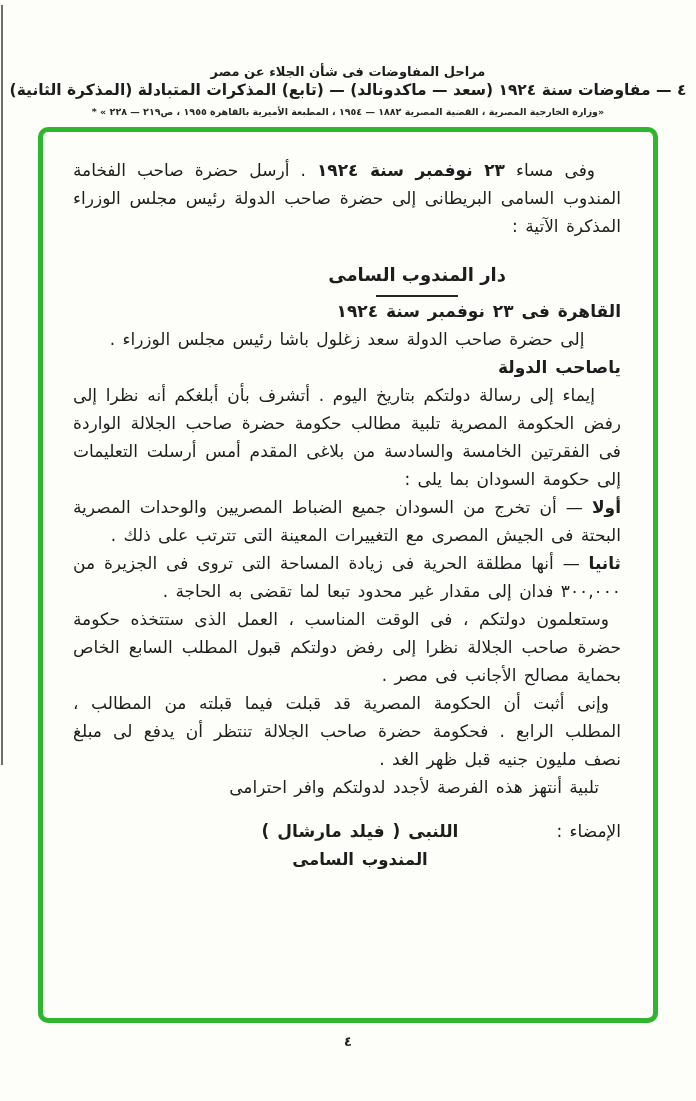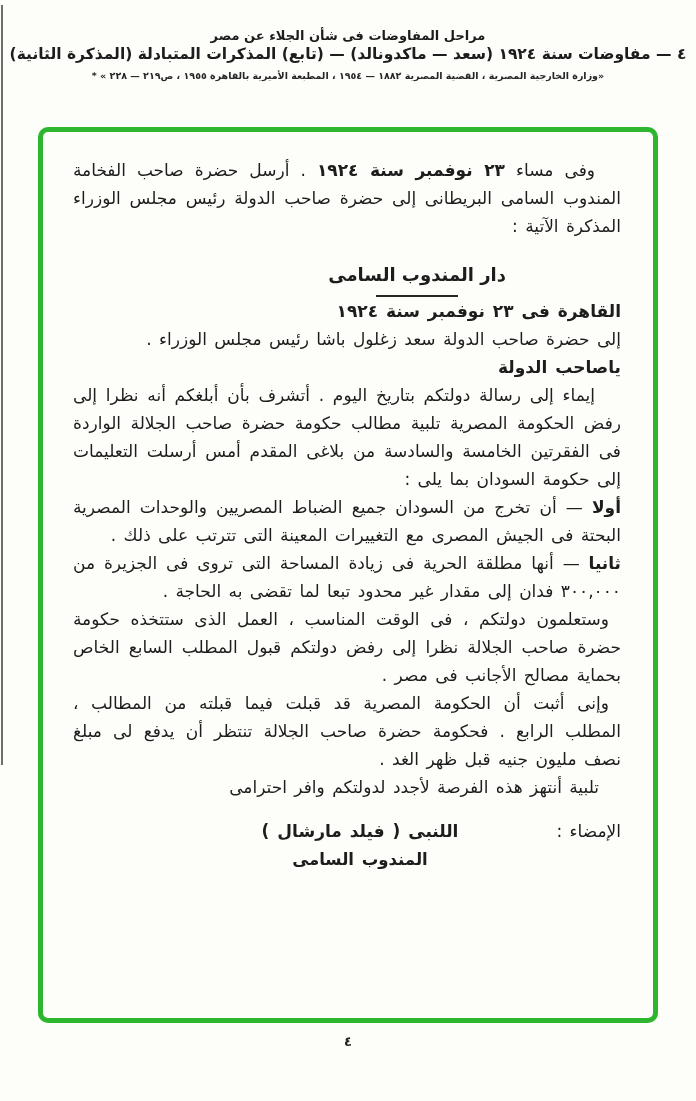--- a/index.html
+++ b/index.html
@@ -10,21 +10,21 @@
   }
   .page {
     position: relative;
     width: 696px; height: 1101px;
     background: var(--paper, #fdfdfa);
     color: var(--ink, #1d1d1d);
     direction: rtl;
     overflow: hidden;
   }
   
-  .header { text-align: center; padding-top: 28px; font-weight: bold; }
+  .header { text-align: center; padding-top: 64px; font-weight: bold; }
   .header-title    { font-size: 13px; letter-spacing: 0.5px; }
   .header-subtitle { font-size: 15.5px; margin-top: 2px; }
   .header-source   { font-size: 9.5px;  margin-top: 7px; color: #262626; }
   
   .frame {
     box-sizing: border-box;
     position: absolute;
     top: 127px; right: 38px;
     width: 620px; height: 896px;
     border: 5px solid var(--frame-green, #2fb62f);
@@ -54,21 +54,21 @@
   }
   .letterhead-rule { width: 82px; height: 1.5px; background: #262626; margin: 7px auto 0; }
   
   .date-line {
     width: fit-content;
     margin: 24px auto 0 0;
     margin-right: 7%;
     font-weight: bold;
     font-size: 15px;
   }
-  .addressee-line { margin-top: 12px; margin-left: 142px; line-height: 28px; font-size: 17px; word-spacing: 2px; }
+  .addressee-line { margin-top: 12px; margin-left: 142px; line-height: 28px; font-size: 17px; word-spacing: 2px; text-align: center; }
   
   .salutation { margin-top: 20px; font-weight: bold; font-size: 17.5px; line-height: 28px; }
   .mt12 { margin-top: 12px; }
   .mt14 { margin-top: 14px; }
   .mt16 { margin-top: 16px; }
   .closing { margin-top: 10px; text-indent: 22px; text-align: right; }
   
   .signature { margin-top: 16px; display: flex; align-items: flex-start; gap: 82px; }
   .sig-label { font-size: 17px; line-height: 28px; word-spacing: 2px; margin-left: 16px; }
   .sig-block { text-align: center; }

